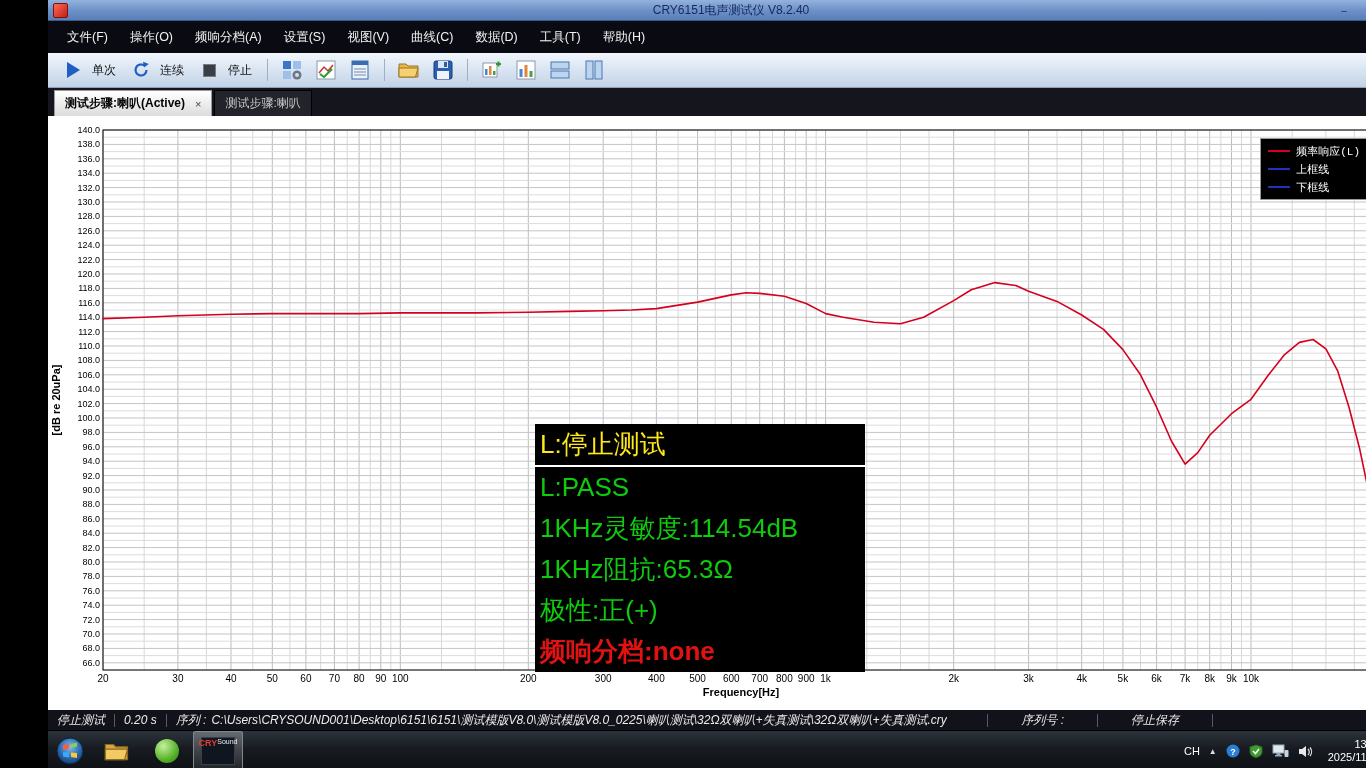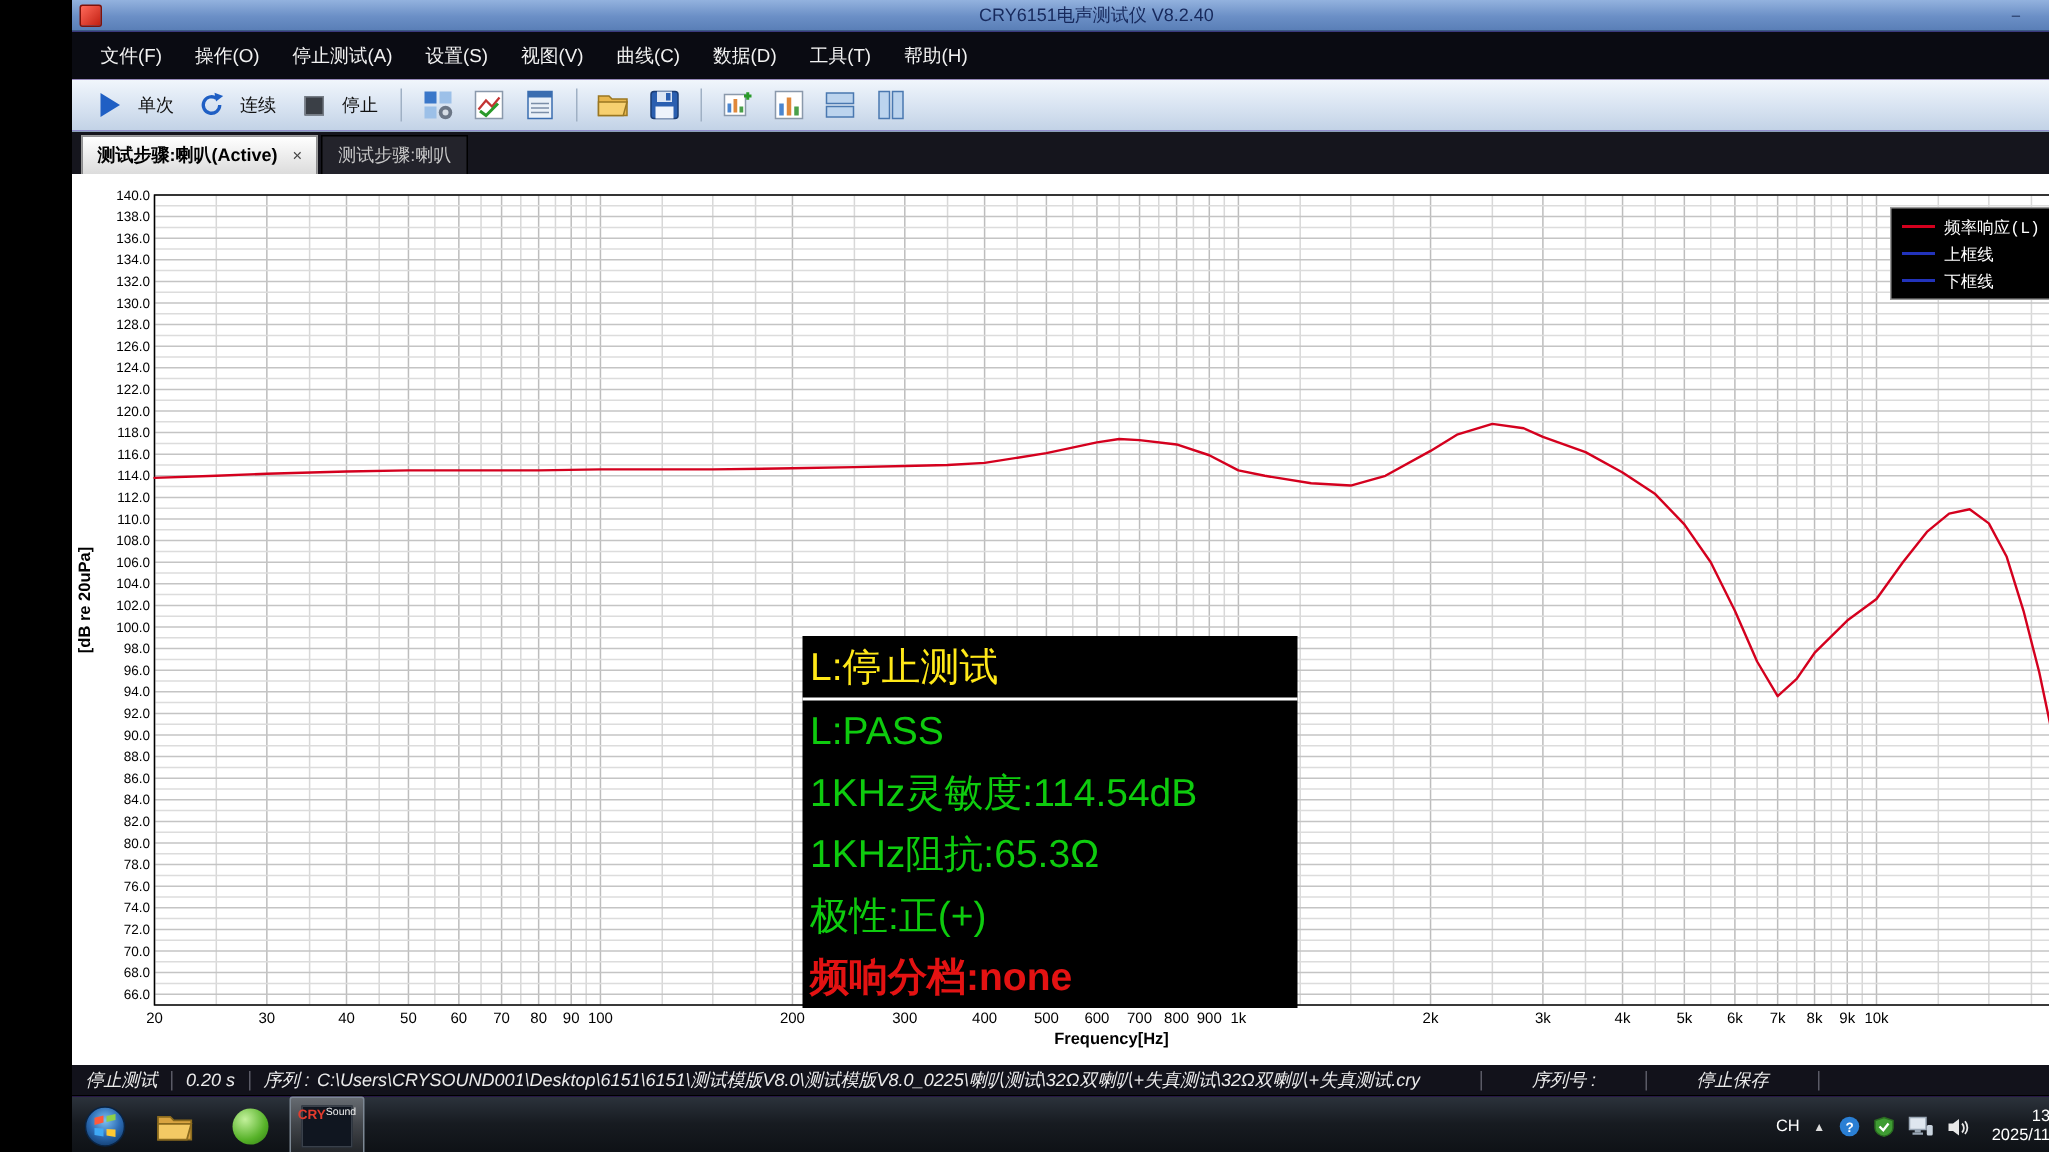--- a/index.html
+++ b/index.html
@@ -79,21 +79,21 @@
     <div class="win-controls">
       <div class="win-btn">–</div>
       <div class="win-btn">□</div>
       <div class="win-btn">×</div>
     </div>
   </div>
 
   <div class="menubar">
     <span class="menu-item">文件(F)</span>
     <span class="menu-item">操作(O)</span>
-    <span class="menu-item">停止测试(A)</span>
+    <span class="menu-item">频响分档(A)</span>
     <span class="menu-item">设置(S)</span>
     <span class="menu-item">视图(V)</span>
     <span class="menu-item">曲线(C)</span>
     <span class="menu-item">数据(D)</span>
     <span class="menu-item">工具(T)</span>
     <span class="menu-item">帮助(H)</span>
   </div>
 
   <div class="toolbar">
     <div class="tb-btn">

